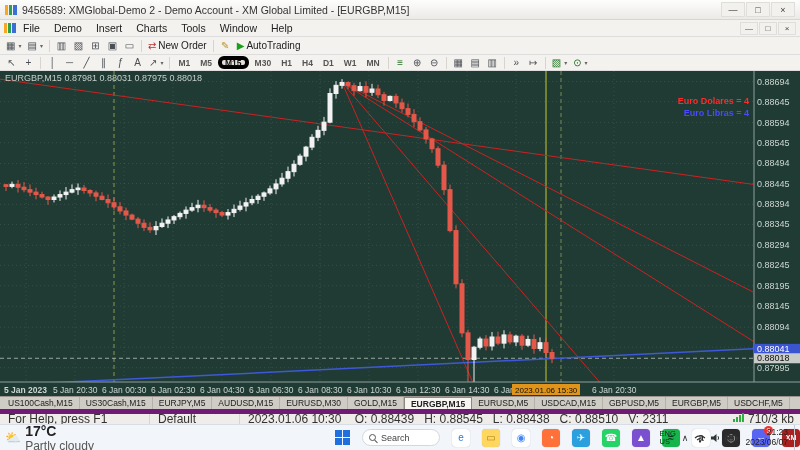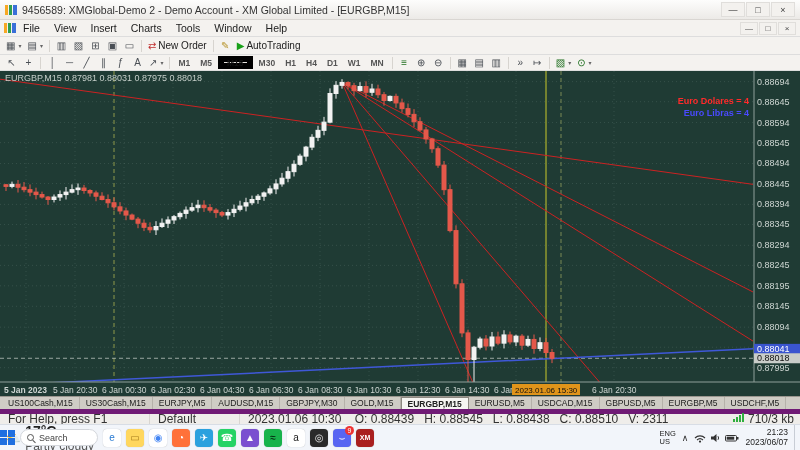--- a/index.html
+++ b/index.html
@@ -19,21 +19,21 @@
 
 .toolbar{position:absolute;left:0;right:0;background:#f4f2ef;display:flex;align-items:center;padding:0 3px;border-bottom:1px solid #ddd}
 #toolbar1{top:37px;height:18px}
 #toolbar2{top:55px;height:16px}
 .tbtn{height:15px;min-width:17px;padding:0 2px;display:flex;align-items:center;justify-content:center;font-size:10px;color:#4a4f55;border:1px solid transparent;border-radius:2px;gap:2px}
 .glyph{line-height:1}
 .tlabel{font-size:10px;color:#222}
 .dd{font-size:6px;color:#666;margin-left:1px}
 .tsep{width:1px;height:12px;background:#d7d4cf;margin:0 3px}
 .tfbtn{height:13px;padding:0 3px;font-size:8.5px;font-weight:bold;color:#555;display:flex;align-items:center;border:1px solid transparent;margin:0 1px}
-.tfbtn.active{background:#e4e1dc;border:6px solid #000000;border-radius:0;color:#111}
+.tfbtn.active{background:#e4e1dc;border:4px solid #000000;border-radius:6px;color:#111}
 
 .chart-region{position:absolute;top:71px;left:0;width:800px;height:325px;background:#1f3b34}
 #chart-svg{display:block;font-family:"Liberation Sans",sans-serif}
 .ohlc-label{position:absolute;left:5px;top:2px;font-size:9px;color:#c6cfca;white-space:nowrap}
 .ind-lines{position:absolute;right:51px;top:24px;text-align:right;font-size:9px;font-weight:bold;line-height:12px}
 
 .symbol-tabs{position:absolute;top:396px;left:0;right:0;height:13px;background:#cfccc5;border-top:1px solid #9a968f;display:flex;align-items:stretch;padding-left:2px;overflow:hidden}
 .stab{font-size:8.5px;color:#222;padding:0 6px;border-right:1px solid #b5b1aa;display:flex;align-items:center;background:#cfccc5;white-space:nowrap}
 .stab.active{background:#f6f5f2;border:1px solid #8c8880;border-bottom:none;font-weight:bold}
 
@@ -41,21 +41,21 @@
 .sb-seg{padding:0 8px;border-right:1px solid #d8d5d0;height:100%;display:flex;align-items:center;white-space:pre}
 .sb-right{margin-left:auto;display:flex;gap:4px;padding-right:6px}
 .sig{display:flex;align-items:flex-end;gap:1px;height:10px}
 .sig span{width:2px;background:#2fae3e;display:block}
 
 .taskbar{position:absolute;top:424px;left:0;right:0;height:26px;background:#f2f5fa;border-top:1px solid #d8dde5}
 .tb-left{position:absolute;left:5px;top:0;display:flex;align-items:center;gap:4px;height:100%}
 .wx-icon{font-size:13px;color:#e8a020}
 .wx-temp{font-size:14px;color:#222;font-weight:bold}
 .wx-desc{font-size:12px;color:#555}
-.tb-center{position:absolute;left:0;right:0;top:0;height:100%;display:flex;align-items:center;justify-content:flex-start;gap:5px;pointer-events:none}
+.tb-center{position:absolute;left:0;right:0;top:0;height:100%;display:flex;align-items:center;justify-content:flex-end;gap:12px;pointer-events:none}
 .tb-center>*{pointer-events:auto}
 .start-ico{width:15px;height:15px;display:grid;grid-template-columns:7px 7px;grid-template-rows:7px 7px;gap:1px}
 .start-ico span{background:#1f6fe0}
 .search-pill{height:17px;width:78px;background:#fff;border:1px solid #d4d7dc;border-radius:9px;display:flex;align-items:center;padding:0 6px;gap:5px;font-size:9px;color:#444}
 .mag{width:7px;height:7px;border:1.2px solid #555;border-radius:50%;position:relative;flex:none}
 .mag::after{content:"";position:absolute;width:4px;height:1.2px;background:#555;transform:rotate(45deg);left:4px;top:6px}
 .app-icon{width:18px;height:18px;border-radius:4px;display:flex;align-items:center;justify-content:center;font-size:10px;position:relative;box-shadow:0 0 1px rgba(0,0,0,.3)}
 .badge{position:absolute;top:-3px;right:-3px;background:#e33;color:#fff;font-size:7px;width:9px;height:9px;border-radius:50%;display:flex;align-items:center;justify-content:center}
 .tb-right{position:absolute;right:3px;top:0;display:flex;align-items:center;gap:6px;height:100%}
 .lang{font-size:7.5px;text-align:left;line-height:8px;color:#222}
@@ -76,21 +76,21 @@
       <div class="wbtn">—</div>
       <div class="wbtn">□</div>
       <div class="wbtn">×</div>
     </div>
   </div>
 
   <div class="menubar">
     <div class="app-ico"></div>
     <div id="menu-items" style="display:flex">
         <div class="menu-item">File</div>
-        <div class="menu-item">View</div>
+        <div class="menu-item">Demo</div>
         <div class="menu-item">Insert</div>
         <div class="menu-item">Charts</div>
         <div class="menu-item">Tools</div>
         <div class="menu-item">Window</div>
         <div class="menu-item">Help</div>
       </div>
     <div class="flex1"></div>
     <div class="winbtns">
       <div class="wbtn cbtn">—</div>
       <div class="wbtn cbtn">□</div>
@@ -490,21 +490,21 @@
         <div style="color: rgb(255, 42, 42);">Euro Dolares = 4</div>
         <div style="color: rgb(74, 74, 255);">Euro Libras = 4</div>
       </div>
   </div>
 
   <div class="symbol-tabs" id="symbol-tabs">
       <div class="stab">US100Cash,M15</div>
       <div class="stab">US30Cash,M15</div>
       <div class="stab">EURJPY,M5</div>
       <div class="stab">AUDUSD,M15</div>
-      <div class="stab">GBPJPY,M30</div>
+      <div class="stab">EURUSD,M30</div>
       <div class="stab">GOLD,M15</div>
       <div class="stab active">EURGBP,M15</div>
       <div class="stab">EURUSD,M5</div>
       <div class="stab">USDCAD,M15</div>
       <div class="stab">GBPUSD,M5</div>
       <div class="stab">EURGBP,M5</div>
       <div class="stab">USDCHF,M5</div>
     </div>
 
   <div class="statusbar">

